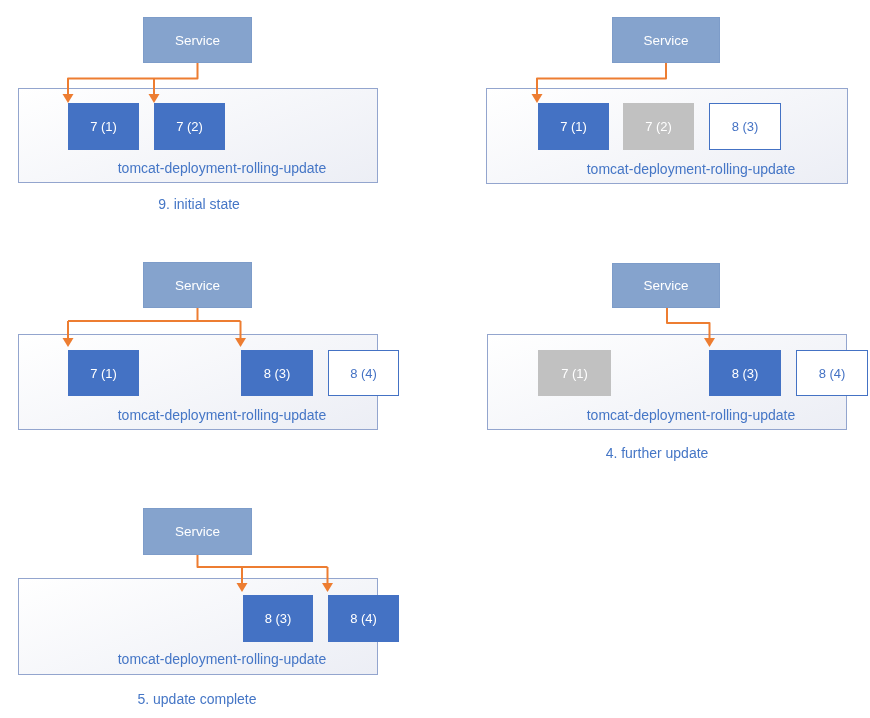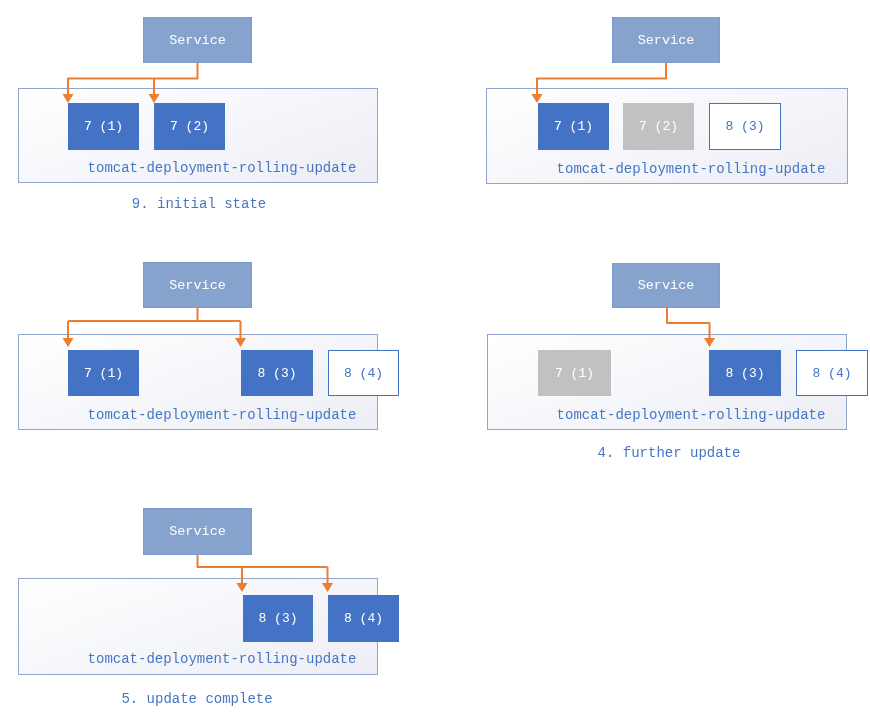--- a/index.html
+++ b/index.html
@@ -1,18 +1,18 @@
 <!DOCTYPE html>
 <html style="--pod-active: #4472C4; --pod-stopped: #C1C1C1; --pod-new-bg: #FFFFFF; --pod-new-text: #4472C4; --service-fill: #85A3CD; --service-border: #7D9CC9; --arrow: #ED7D31; --container-border: #93A5CE; --container-bg-start: #FFFFFF; --container-bg-end: #ECEEF5; --text-blue: #4576C6;"><head>
 <meta charset="utf-8">
 <style>
   html,body { margin:0; padding:0; background:#ffffff; }
   .canvas {
     position:relative; width:870px; height:718px; background:#ffffff;
-    font-family:Liberation Mono, monospace; overflow:hidden;
+    font-family:Liberation Sans, sans-serif; overflow:hidden;
   }
   .panel { position:absolute; width:435px; height:240px; }
   #p1{left:0;top:0} #p2{left:435px;top:0} #p3{left:0;top:240px} #p4{left:435px;top:240px} #p5{left:0;top:480px}
 
   .service {
     position:absolute; box-sizing:border-box;
     background:var(--service-fill); border:1px solid var(--service-border);
     color:#ffffff; font-size:13.5px;
     display:flex; align-items:center; justify-content:center;
   }
@@ -96,21 +96,21 @@
 
   <div class="panel" id="p4">
     <div class="deploy-box" style="left:52px;top:94px;width:360px;height:96px;"></div>
     <div class="service" style="left:177px;top:23px;width:108px;height:45px;">
       <span>Service</span>
     </div>
     <div class="pod" style="left:67px;top:110px;width:73px;height:46px;" data-state="stopped">7 (1)</div>
     <div class="pod" style="left:238px;top:110px;width:72px;height:46px;" data-state="active">8 (3)</div>
     <div class="pod" style="left:325px;top:110px;width:72px;height:46px;" data-state="new">8 (4)</div>
     <div class="deploy-label" style="left:52px;top:167px;width:360px;">tomcat-deployment-rolling-update</div>
-    <div class="caption" style="left:74px;top:205px;">4. further update</div>
+    <div class="caption" style="left:62px;top:205px;">4. further update</div>
     <svg class="arrows" width="435" height="240">
       <path class="arrow-line" d="M232,68 L232,83 L274.5,83 L274.5,98"></path>
       <polygon class="arrow-head" points="269,98 280,98 274.5,107"></polygon>
     </svg>
   </div>
 
   <div class="panel" id="p5" style="height:238px;">
     <div class="deploy-box" style="left:18px;top:98px;width:360px;height:97px;"></div>
     <div class="service" style="left:143px;top:28px;width:109px;height:47px;">
       <span>Service</span>

